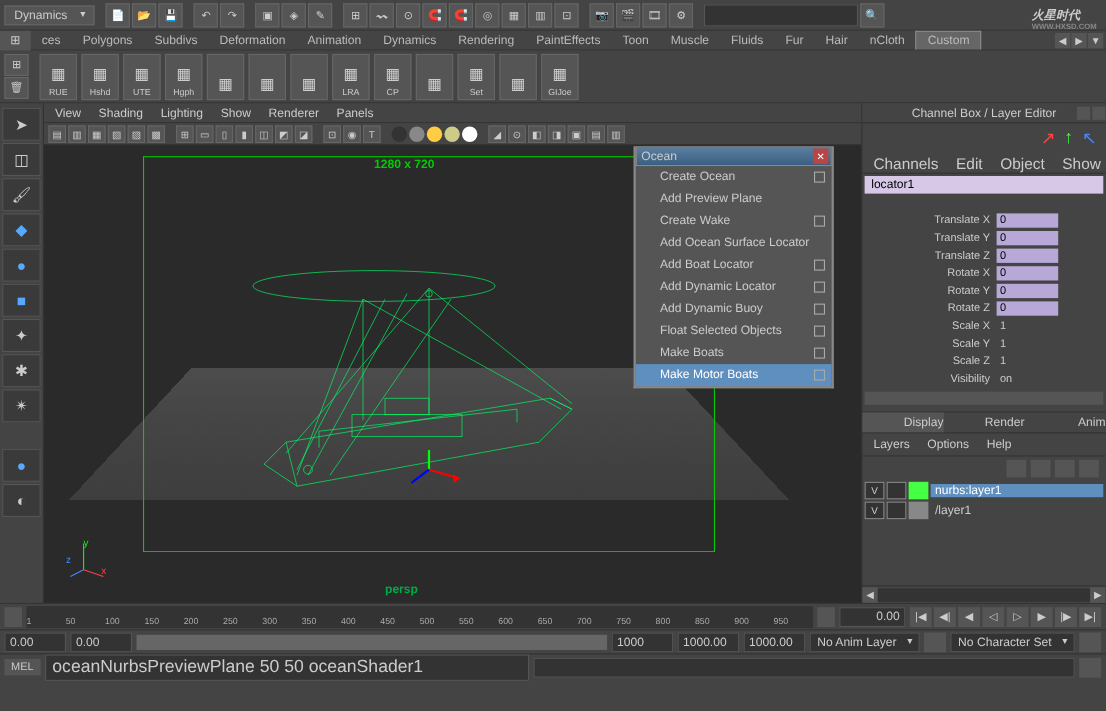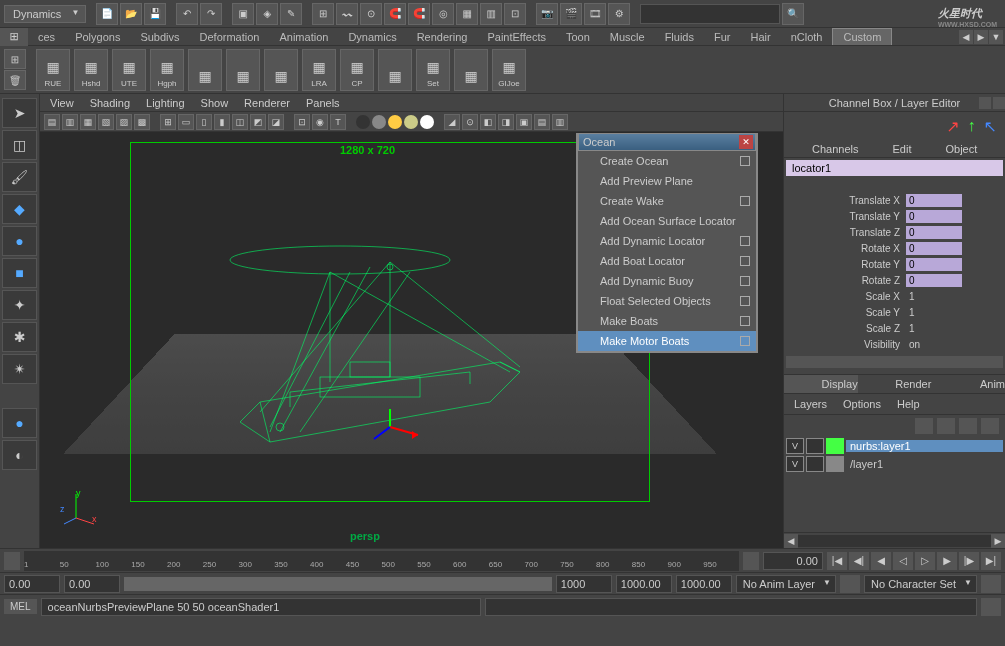--- a/index.html
+++ b/index.html
@@ -53,21 +53,21 @@
 .ocean-item.hl { background:#5f8fbf; color:#fff; }
 .ocean-item .box { position:absolute; right:6px; width:10px; height:10px; border:1px solid #aaa; }
 
 .rightpane { width:222px; background:#444; border-left:1px solid #333; display:flex; flex-direction:column; }
 .panel-title { height:18px; background:#444; display:flex; align-items:center; justify-content:center; font-size:10px; border-bottom:1px solid #333; position:relative; }
 .panel-title .ctrl { position:absolute; right:0; display:flex; gap:2px; }
 .panel-title .ctrl div { width:12px; height:12px; background:#555; }
 .axis-indicator { height:28px; display:flex; align-items:center; justify-content:flex-end; padding-right:8px; gap:8px; }
 .axis-indicator div { font-size:16px; }
 .sub-menubar { height:18px; display:flex; align-items:center; gap:4px; padding:0 4px; border-bottom:1px solid #333; }
-.sub-menubar span { padding:2px 6px; font-size:11px;margin-left:18px; }
+.sub-menubar span { padding:2px 6px; font-size:14px; }
 .obj-name { background:#d8c8e8; color:#000; padding:2px 6px; font-size:11px; margin:2px; }
 .attrs { padding:2px 4px;margin-top:12px; }
 .attr-row { display:flex; align-items:center; height:16px; }
 .attr-row .lbl { width:118px; text-align:right; padding-right:6px; font-size:10px; }
 .attr-row .val { width:56px; background:#b8a8d8; color:#000; padding:1px 3px; font-size:10px; }
 .attr-row .val.plain { background:transparent; color:#ccc; }
 .small-scroll { height:12px; background:#555; margin:2px; }
 
 .disp-tabs { display:flex; border-top:1px solid #333; border-bottom:1px solid #333; margin-top:4px; }
 .disp-tab { flex:1; text-align:right; padding:3px 0; font-size:11px; }
@@ -96,21 +96,21 @@
 .rangebar { height:22px; background:#444; display:flex; align-items:center; gap:4px; padding:0 4px; border-top:1px solid #333; }
 .range-input { width:56px; background:#333; border:1px solid #555; padding:2px 4px; font-size:11px; }
 .range-track { flex:1; height:14px; background:#333; position:relative; }
 .range-thumb { position:absolute; left:0; width:100%; height:100%; background:#666; }
 .anim-drop { background:#333; border:1px solid #555; padding:2px 20px 2px 6px; position:relative; font-size:11px; min-width:100px; }
 .anim-drop:after { content:"▼"; position:absolute; right:4px; font-size:8px; }
 .key-btn { width:20px; height:18px; background:#555; }
 
 .cmdline { height:24px; background:#444; display:flex; align-items:center; gap:4px; padding:0 4px; border-top:1px solid #333; }
 .mel-lbl { padding:2px 6px; background:#555; font-size:10px; }
-.cmd-input { flex:1; background:#333; border:1px solid #555; padding:2px 6px; font-size:11px; color:#ccc; max-width:440px; }
+.cmd-input { flex:1; background:#333; border:1px solid #555; padding:2px 6px; font-size:16px; color:#ccc; max-width:440px; }
 .cmd-output { flex:1; background:#333; border:1px solid #555; height:18px; }
 </style>
 </head>
 <body>
 
 <div class="topbar">
   <div class="dropdown">Dynamics</div>
   <div class="sep"></div>
   <div class="icon-btn">📄</div>
   <div class="icon-btn">📂</div>
@@ -327,22 +327,22 @@
   <div class="ocean-menu">
     <div class="ocean-title">
       <span>Ocean</span>
       <div class="close">✕</div>
     </div>
     <div id="ocean-items">
         <div class="ocean-item">Create Ocean<div class="box"></div></div>
         <div class="ocean-item">Add Preview Plane</div>
         <div class="ocean-item">Create Wake<div class="box"></div></div>
         <div class="ocean-item">Add Ocean Surface Locator</div>
+        <div class="ocean-item">Add Boat Locator<div class="box"></div></div>
         <div class="ocean-item">Add Dynamic Locator<div class="box"></div></div>
-        <div class="ocean-item">Add Boat Locator<div class="box"></div></div>
         <div class="ocean-item">Add Dynamic Buoy<div class="box"></div></div>
         <div class="ocean-item">Float Selected Objects<div class="box"></div></div>
         <div class="ocean-item">Make Boats<div class="box"></div></div>
         <div class="ocean-item hl">Make Motor Boats<div class="box"></div></div>
       </div>
   </div>
 
   <div class="rightpane">
     <div class="panel-title">
       <span>Channel Box / Layer Editor</span>

